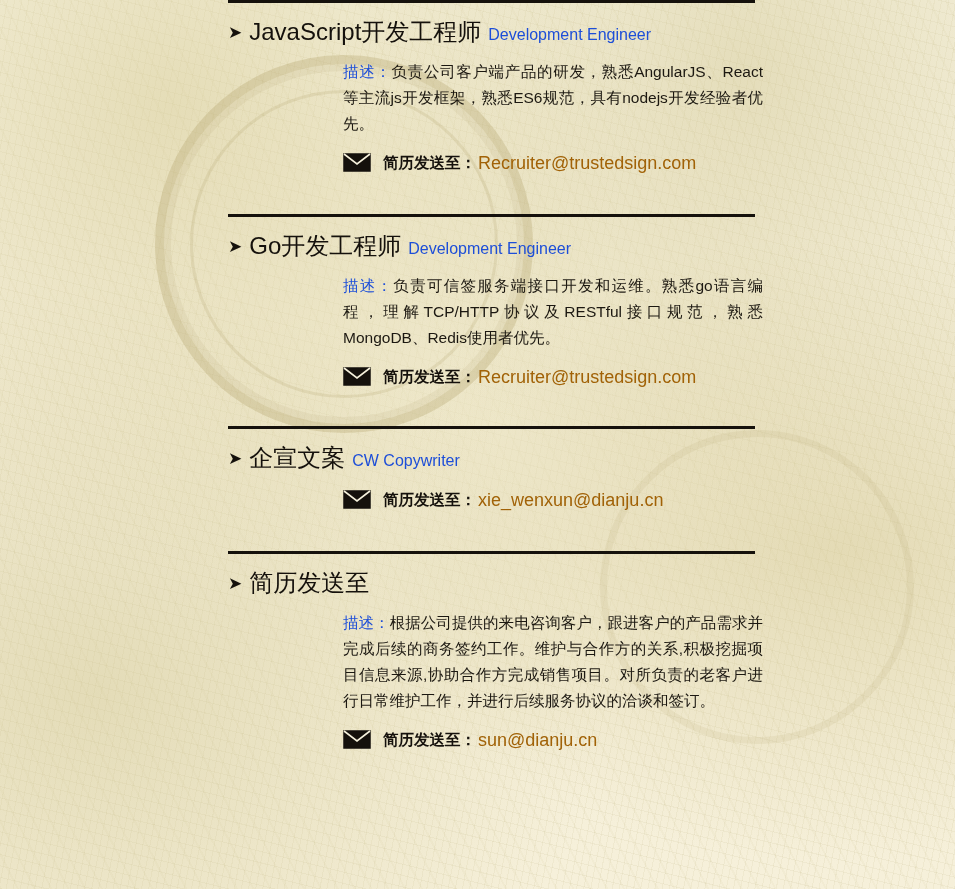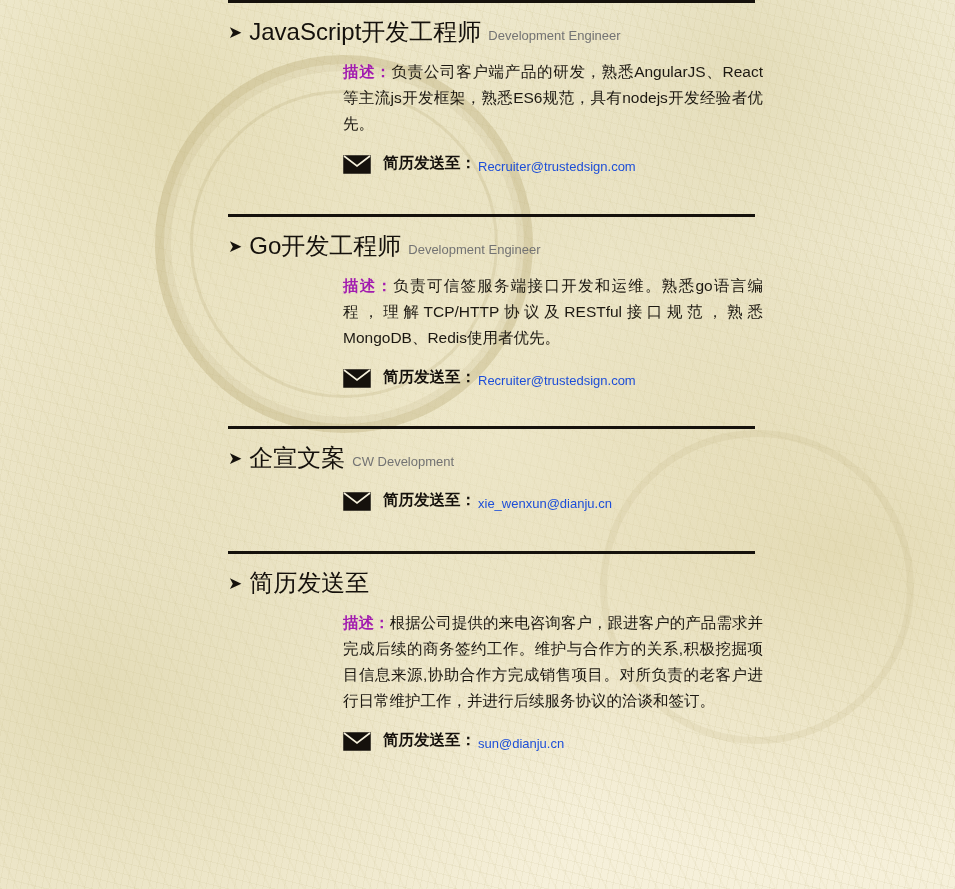--- a/index.html
+++ b/index.html
@@ -93,59 +93,59 @@
     top: -2px;
   }
   .title-cn {
     font-size: 24px;
     font-weight: normal;
     color: #15110c;
     letter-spacing: 0px;
     white-space: nowrap;
   }
   .title-en {
-    font-size: 13px;
-    color: #737373;
+    font-size: 16px;
+    color: #1d4ed8;
     margin-left: 7px;
     white-space: nowrap;
   }
   .desc {
     margin-left: 343px;
     margin-top: 11px;
     width: 420px;
     font-size: 15.5px;
     line-height: 26px;
     color: #1c1811;
     text-align: justify;
   }
   .desc .label {
-    font-weight: bold;
-    color: #a21caf;
+    font-weight: normal;
+    color: #1d4ed8;
   }
   .mail-row {
     display: flex;
-    align-items: flex-end;
+    align-items: flex-start;
     margin-left: 343px;
     margin-top: 16px;
   }
   .mail-icon {
     width: 28px;
     height: 19px;
     margin-right: 12px;
     flex: 0 0 auto;
   }
   .mail-label {
     font-size: 15.5px;
     font-weight: bold;
     color: #15110c;
     white-space: nowrap;
   }
   .mail-address {
-    font-size: 13px;
-    color: #1d4ed8;
+    font-size: 18px;
+    color: #a16207;
     white-space: nowrap;
     margin-left: 2px;
   }
   .spacer-1 { height: 40px; }
   .spacer-2 { height: 38px; }
   .spacer-3 { height: 40px; }
 </style>
 </head>
 <body>
 
@@ -193,21 +193,21 @@
     </div>
   </div>
 
   <div class="spacer-2"></div>
 
   <div class="job-block">
     <div class="rule"></div>
     <div class="job-title-row">
       <span class="arrow-icon">➤</span>
       <span class="title-cn">企宣文案</span>
-      <span class="title-en">CW Development</span>
+      <span class="title-en">CW Copywriter</span>
     </div>
     <div class="mail-row">
       <svg class="mail-icon" viewBox="0 0 28 19">
         <path d="M1 1 L27 1 L27 18 L1 18 Z" fill="#15110c" stroke="#15110c" stroke-width="1.5"></path>
         <path d="M1 1 L14 11 L27 1" fill="none" stroke="#f6f1dc" stroke-width="1.6"></path>
       </svg>
       <span class="mail-label">简历发送至：</span>
       <span class="mail-address">xie_wenxun@dianju.cn</span>
     </div>
   </div>

